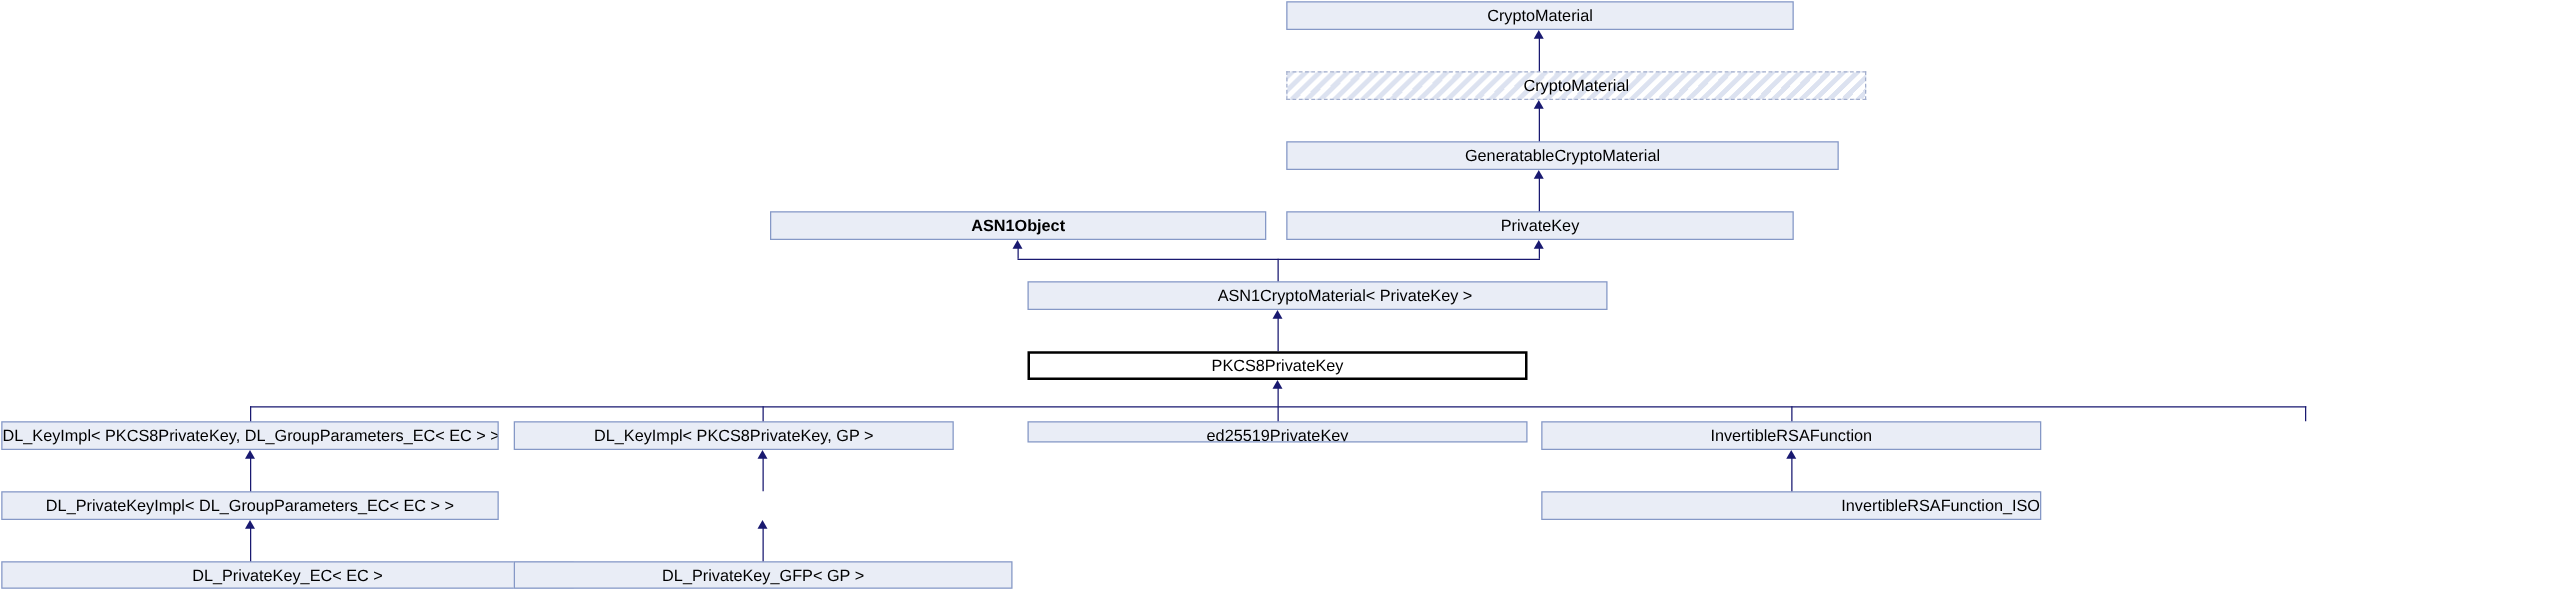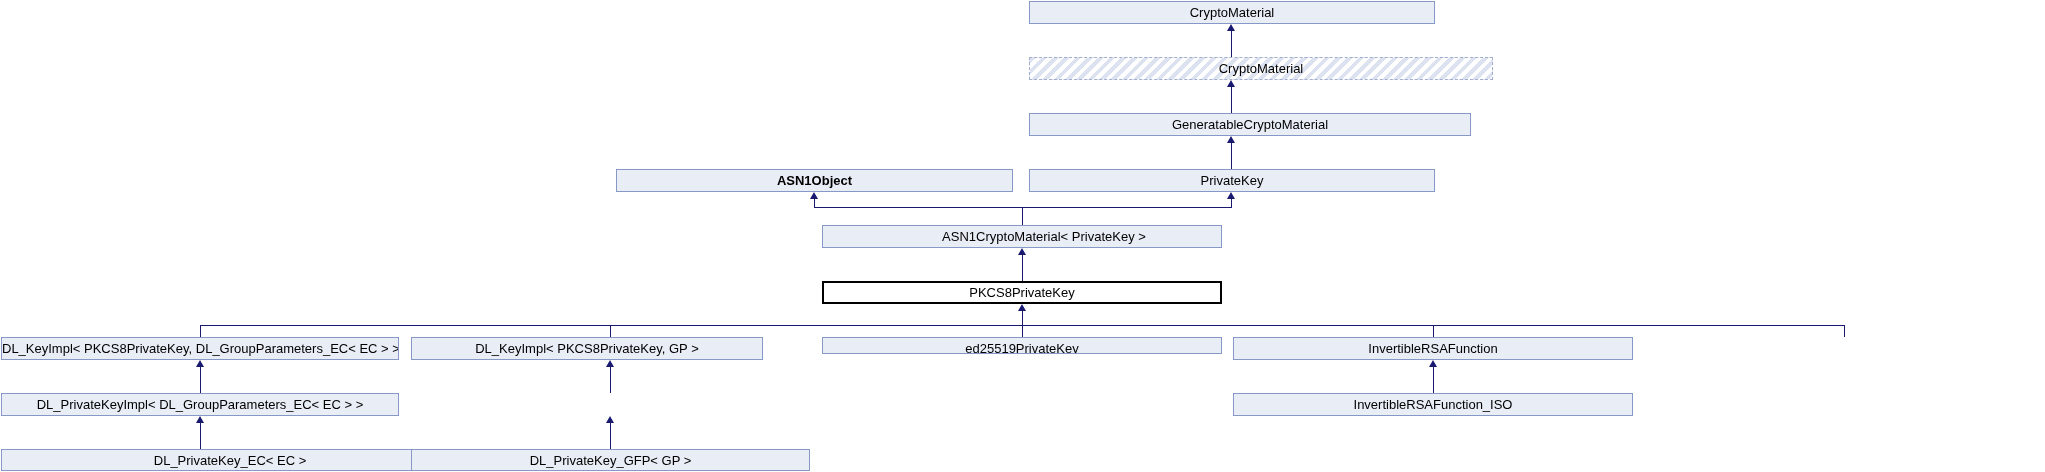--- a/index.html
+++ b/index.html
@@ -77,28 +77,28 @@
 </head>
 <body>
 
 <div id="diagram">
 
   <div class="node" style="left:1029px; top:1px;   width:406px; height:23px;">CryptoMaterial</div>
   <div class="node hatched" style="left:1029px; top:57px;  width:464px; height:23px;text-align:center;">CryptoMaterial</div>
   <div class="node" style="left:1029px; top:113px; width:442px; height:23px;">GeneratableCryptoMaterial</div>
   <div class="node" style="left:616px;  top:169px; width:397px; height:23px;font-weight:bold;">ASN1Object</div>
   <div class="node" style="left:1029px; top:169px; width:406px; height:23px;">PrivateKey</div>
-  <div class="node" style="left:822px;  top:225px; width:400px; height:23px;padding-left:44px;">ASN1CryptoMaterial&lt; PrivateKey &gt;</div>
+  <div class="node" style="left:822px;  top:225px; width:464px; height:23px;padding-left:44px;">ASN1CryptoMaterial&lt; PrivateKey &gt;</div>
   <div class="node current" style="left:822px; top:281px; width:400px; height:23px;">PKCS8PrivateKey</div>
   <div class="node" style="left:1px;    top:337px; width:398px; height:23px;">DL_KeyImpl&lt; PKCS8PrivateKey, DL_GroupParameters_EC&lt; EC &gt; &gt;</div>
   <div class="node" style="left:411px;  top:337px; width:352px; height:23px;">DL_KeyImpl&lt; PKCS8PrivateKey, GP &gt;</div>
   <div class="node" style="left:822px;  top:337px; width:400px; height:17px;">ed25519PrivateKey</div>
   <div class="node" style="left:1233px; top:337px; width:400px; height:23px;">InvertibleRSAFunction</div>
   <div class="node" style="left:1px;    top:393px; width:398px; height:23px;">DL_PrivateKeyImpl&lt; DL_GroupParameters_EC&lt; EC &gt; &gt;</div>
-  <div class="node" style="left:1233px; top:393px; width:400px; height:23px;">InvertibleRSAFunction_ISO</div>
+  <div class="node" style="left:1233px; top:393px; width:400px; height:23px;text-align:right;">InvertibleRSAFunction_ISO</div>
   <div class="node" style="left:1px;    top:449px; width:458px; height:22px;">DL_PrivateKey_EC&lt; EC &gt;</div>
   <div class="node" style="left:411px;  top:449px; width:399px; height:22px;">DL_PrivateKey_GFP&lt; GP &gt;</div>
 
   <div class="arrow-up" style="left:1227px; top:24px;"></div>
   <div class="edge-v" style="left:1231px; top:30px; height:27px;"></div>
 
   <div class="arrow-up" style="left:1227px; top:80px;"></div>
   <div class="edge-v" style="left:1231px; top:86px; height:27px;"></div>
 
   <div class="arrow-up" style="left:1227px; top:136px;"></div>

